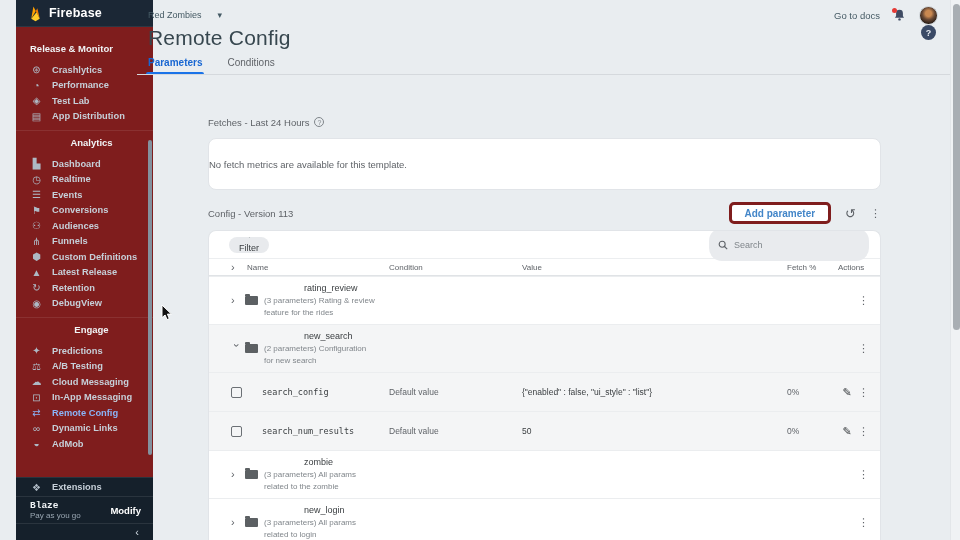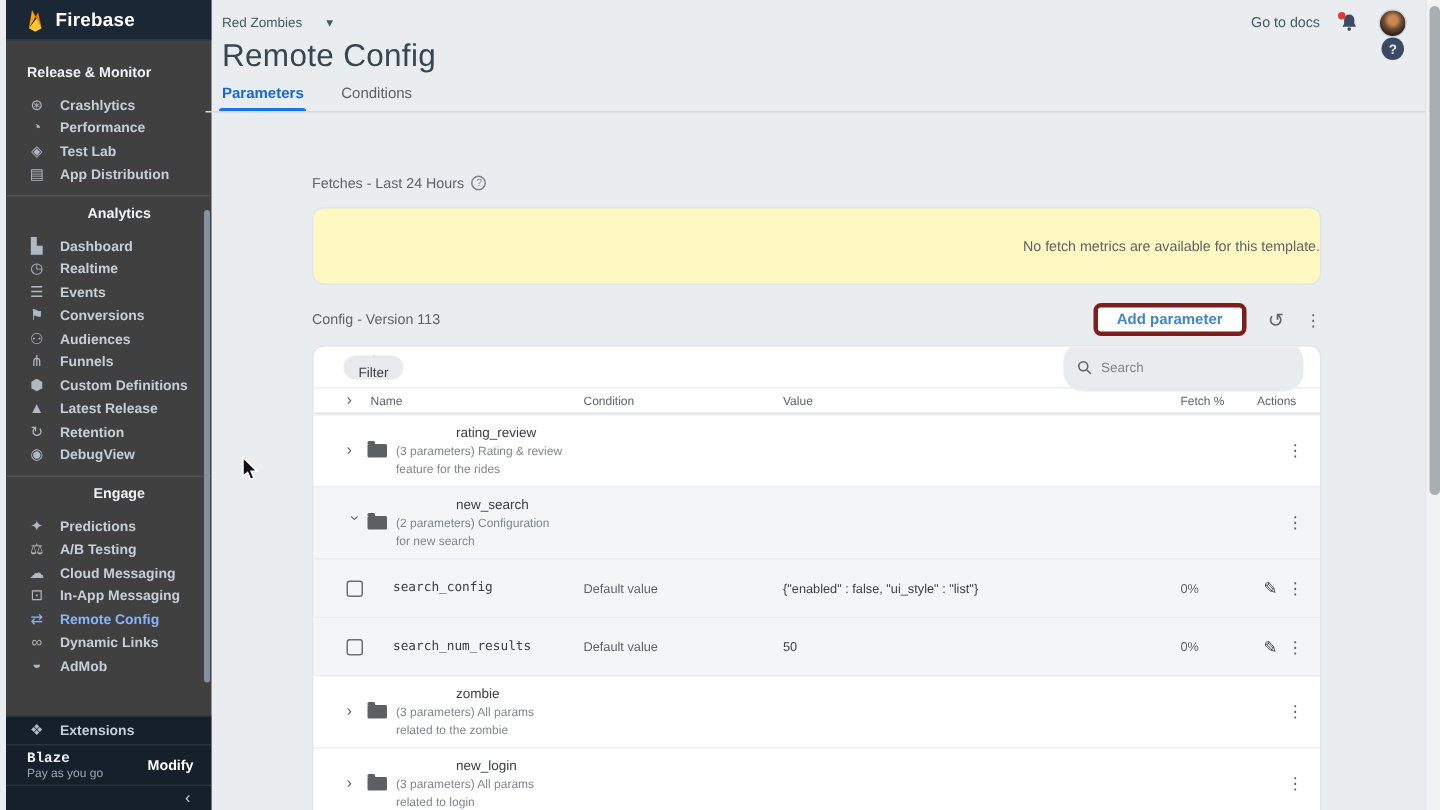--- a/index.html
+++ b/index.html
@@ -1,20 +1,20 @@
 <!DOCTYPE html>
 <html><head>
 <meta charset="utf-8">
 <style>
   * { margin:0; padding:0; box-sizing:border-box; }
   html,body { width:960px; height:540px; overflow:hidden; }
   body { font-family:"Liberation Sans", sans-serif; background:#e9edf0; position:relative; }
 
   
-  .sidebar { position:absolute; left:4px; top:0; width:137px; height:540px; background:#404040; color:#c6cfd8; overflow:hidden; }
+  .sidebar { position:absolute; left:16px; top:0; width:137px; height:540px; background:#7f1d1d; color:#c6cfd8; overflow:hidden; }
   .logo-bar { height:27px; display:flex; align-items:center; gap:7px; padding-left:13px; border-bottom:1px solid rgba(255,255,255,.08); background:#1b2735; }
   .logo-bar .logo-text { color:#fff; font-size:12.5px; font-weight:bold; letter-spacing:.2px; }
   .shead { margin:11px 0 0 14px; height:12px; font-size:9.5px; font-weight:bold; color:#f0f3f5; }
   .shead.mid { margin-top:4px;text-align:center; }
   .snav { padding-top:6px; }
   .sitem { height:15.5px; display:flex; align-items:center; padding-left:14px; font-size:9.3px; font-weight:bold; color:#c6cfd8; cursor:pointer; }
   .sitem .sicon { width:13px; margin-right:9px; font-size:10px; color:#aeb9c4; text-align:center; font-weight:normal; }
   .sitem.selected, .sitem.selected .sicon { color:#8ab4f8; }
   .sdiv { height:1px; background:rgba(255,255,255,.09); margin:6px 0; }
   .sfoot { position:absolute; left:0; bottom:0; width:137px; background:#15202b; }
@@ -38,21 +38,21 @@
   .avatar { width:19px; height:19px; border-radius:50%; background:radial-gradient(circle at 50% 38%, #c98850 22%, #6b4a35 45%, #241a14 78%); border:1px solid #cfd4d8; cursor:pointer; }
   .page-title { margin:2px 0 0 11px; font-size:21px; color:#37474f; letter-spacing:.2px; }
   .help-fab { position:absolute; right:14px; top:25px; width:15px; height:15px; border-radius:50%; background:#3a4a66; color:#e8ecf2; font-size:9px; font-weight:bold; display:flex; align-items:center; justify-content:center; cursor:pointer; }
   .tabs { display:flex; gap:25px; margin-top:7px; padding-left:11px; border-bottom:1px solid #d5d9dd; height:18px; }
   .tab { font-size:10px; color:#5f6368; cursor:pointer; position:relative; padding-bottom:6px; }
   .tab.active { color:#1967d2; font-weight:bold; }
   .tab.active::after { content:""; position:absolute; left:-2px; right:-2px; bottom:0; height:2.5px; background:#1a73e8; border-radius:2px 2px 0 0; }
 
   .fetches-row { margin:41px 0 0 71px; height:12px; display:flex; align-items:center; gap:5px; font-size:9.5px; color:#5f6368; }
   .q-circle { width:10px; height:10px; border:1px solid #80868b; border-radius:50%; color:#80868b; font-size:7px; display:flex; align-items:center; justify-content:center; cursor:pointer; }
-  .empty-card { margin:10px 0 0 71px; width:673px; height:52px; background:#fef9c3; border:1px solid #e1e4e8; border-radius:8px; display:flex; align-items:center; justify-content:flex-end; font-size:9.5px; color:#5f6368; }
+  .empty-card { margin:10px 0 0 71px; width:673px; height:52px; background:#ffffff; border:1px solid #e1e4e8; border-radius:8px; display:flex; align-items:center; justify-content:flex-start; font-size:9.5px; color:#5f6368; }
 
   .config-row { margin:12px 0 0 71px; width:673px; height:22px; display:flex; align-items:center; }
   .config-label { font-size:9.5px; color:#5f6368; flex:1; }
   .add-btn { height:22px; padding:0 13px; background:#fff; border:3px solid #7f1d1d; border-radius:5px; color:#4285c8; font-size:10px; font-weight:bold; display:flex; align-items:center; cursor:pointer; }
   .hist-icon { margin-left:14px; font-size:13px; color:#5f6368; cursor:pointer; }
   .kebab { margin-left:14px; font-size:11px; color:#5f6368; cursor:pointer; letter-spacing:0; }
 
   .table-card { margin:6px 0 0 71px; width:673px; height:322px; background:#fff; border:1px solid #e1e4e8; border-bottom:none; border-radius:8px 8px 0 0; overflow:hidden; }
   .toolbar { height:28px; display:flex; align-items:center; justify-content:space-between; padding:0 11px 0 20px; border-bottom:1px solid #eceef0; }
   .filter-chip { height:16px; display:flex; align-items:center; gap:5px; background:#e8eaed; border-radius:9px; padding:0 10px; font-size:9px; color:#3c4043; cursor:pointer;flex-direction:column; }

